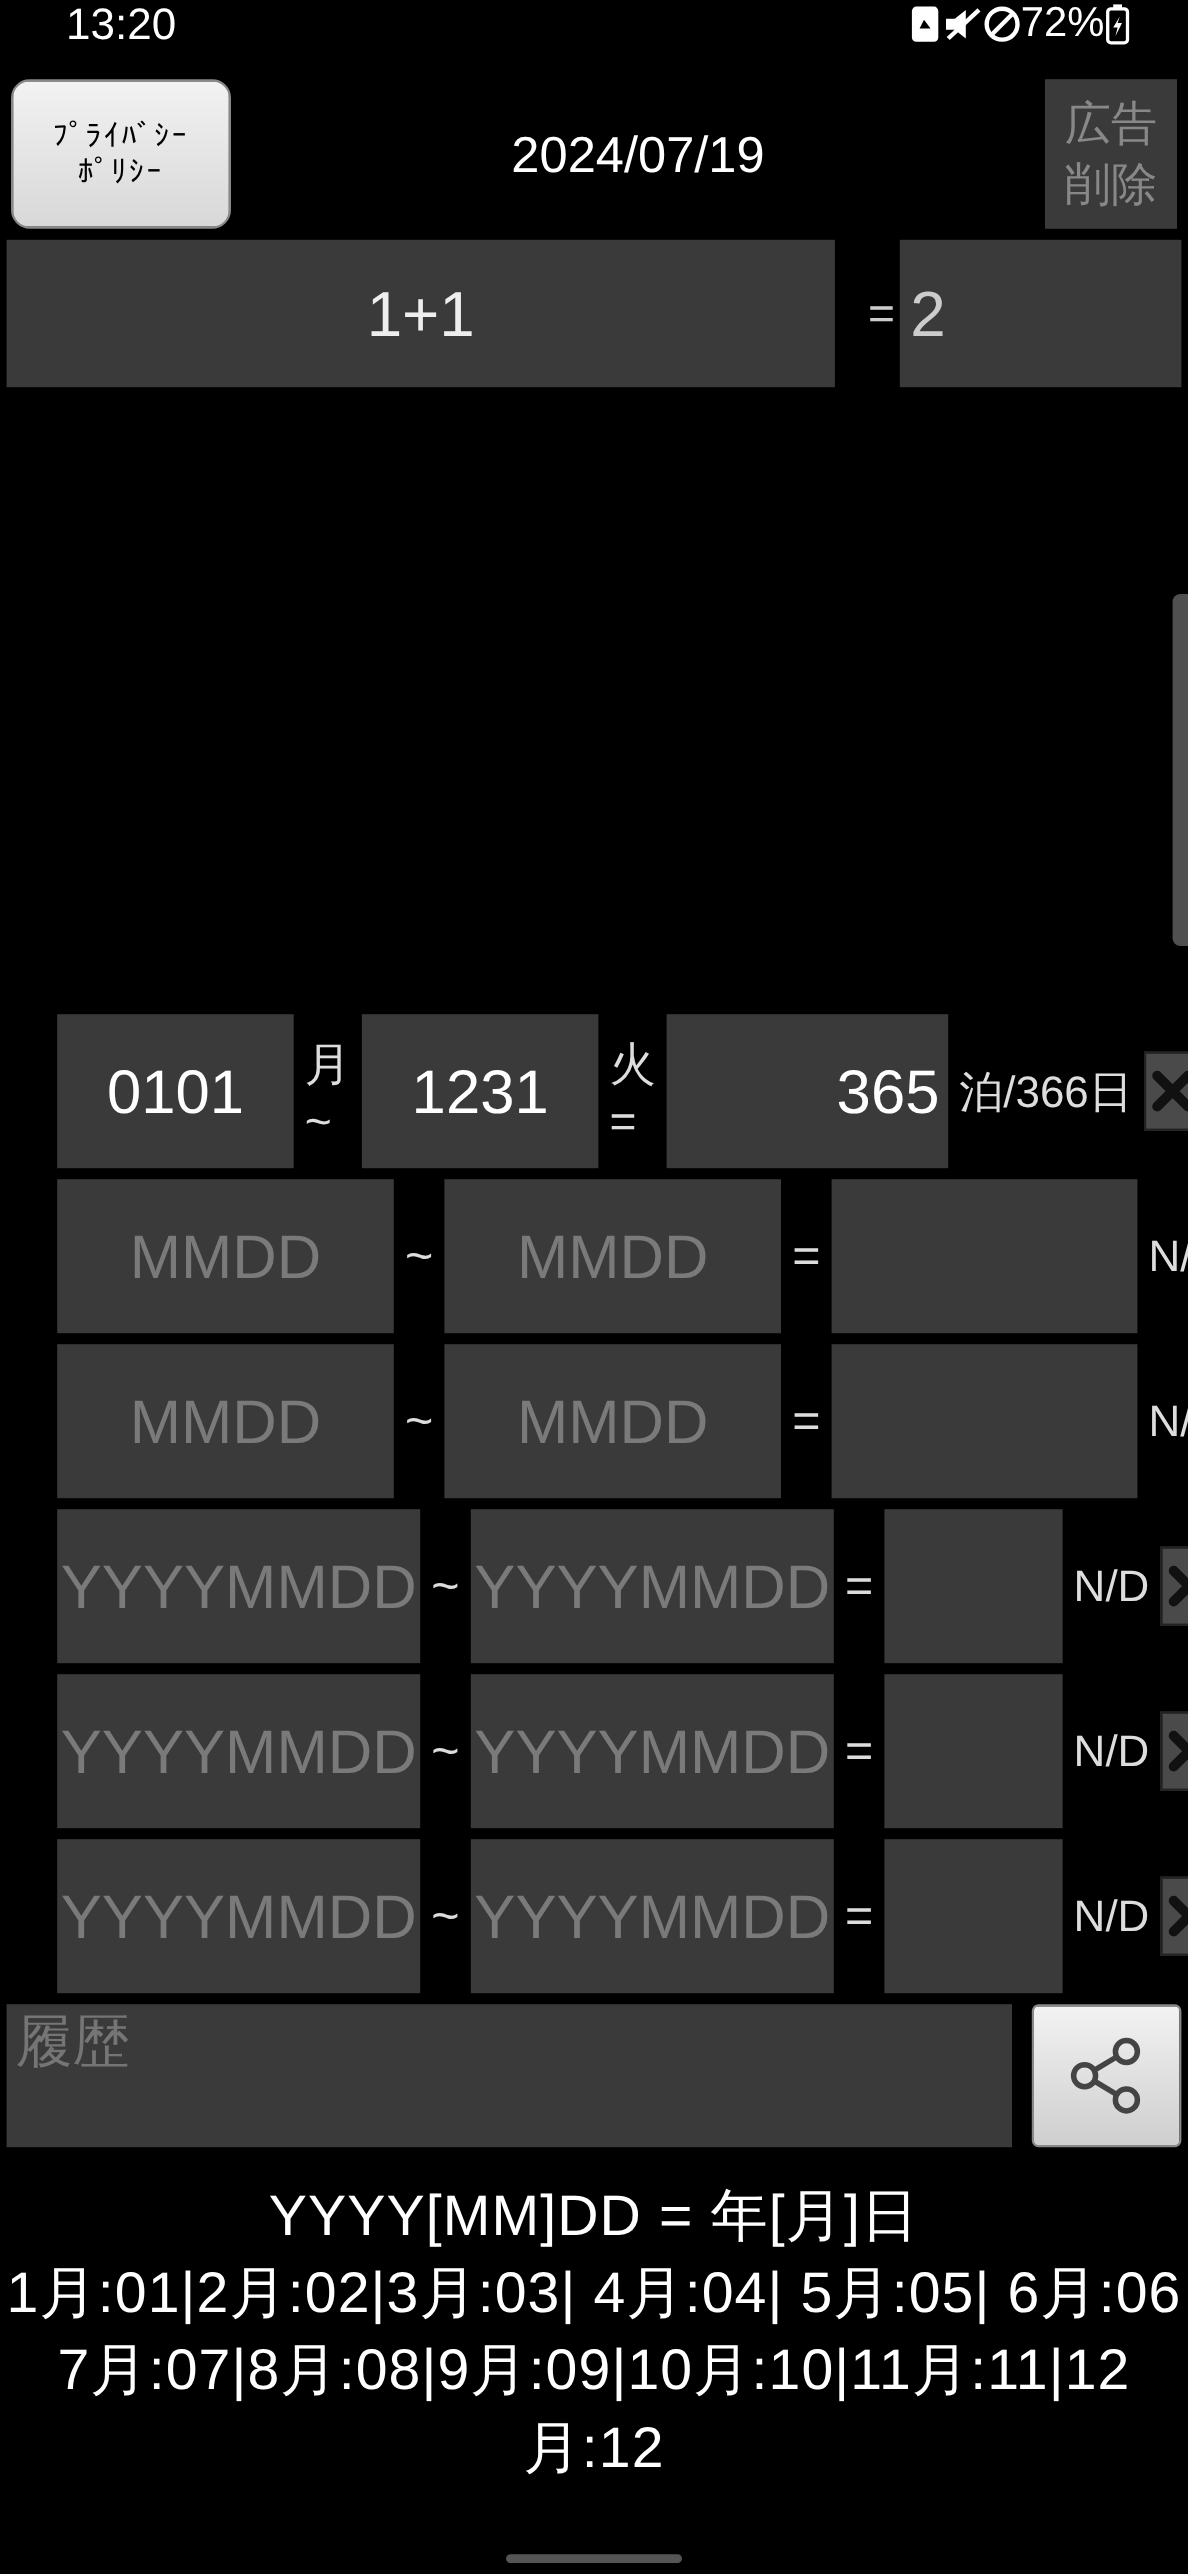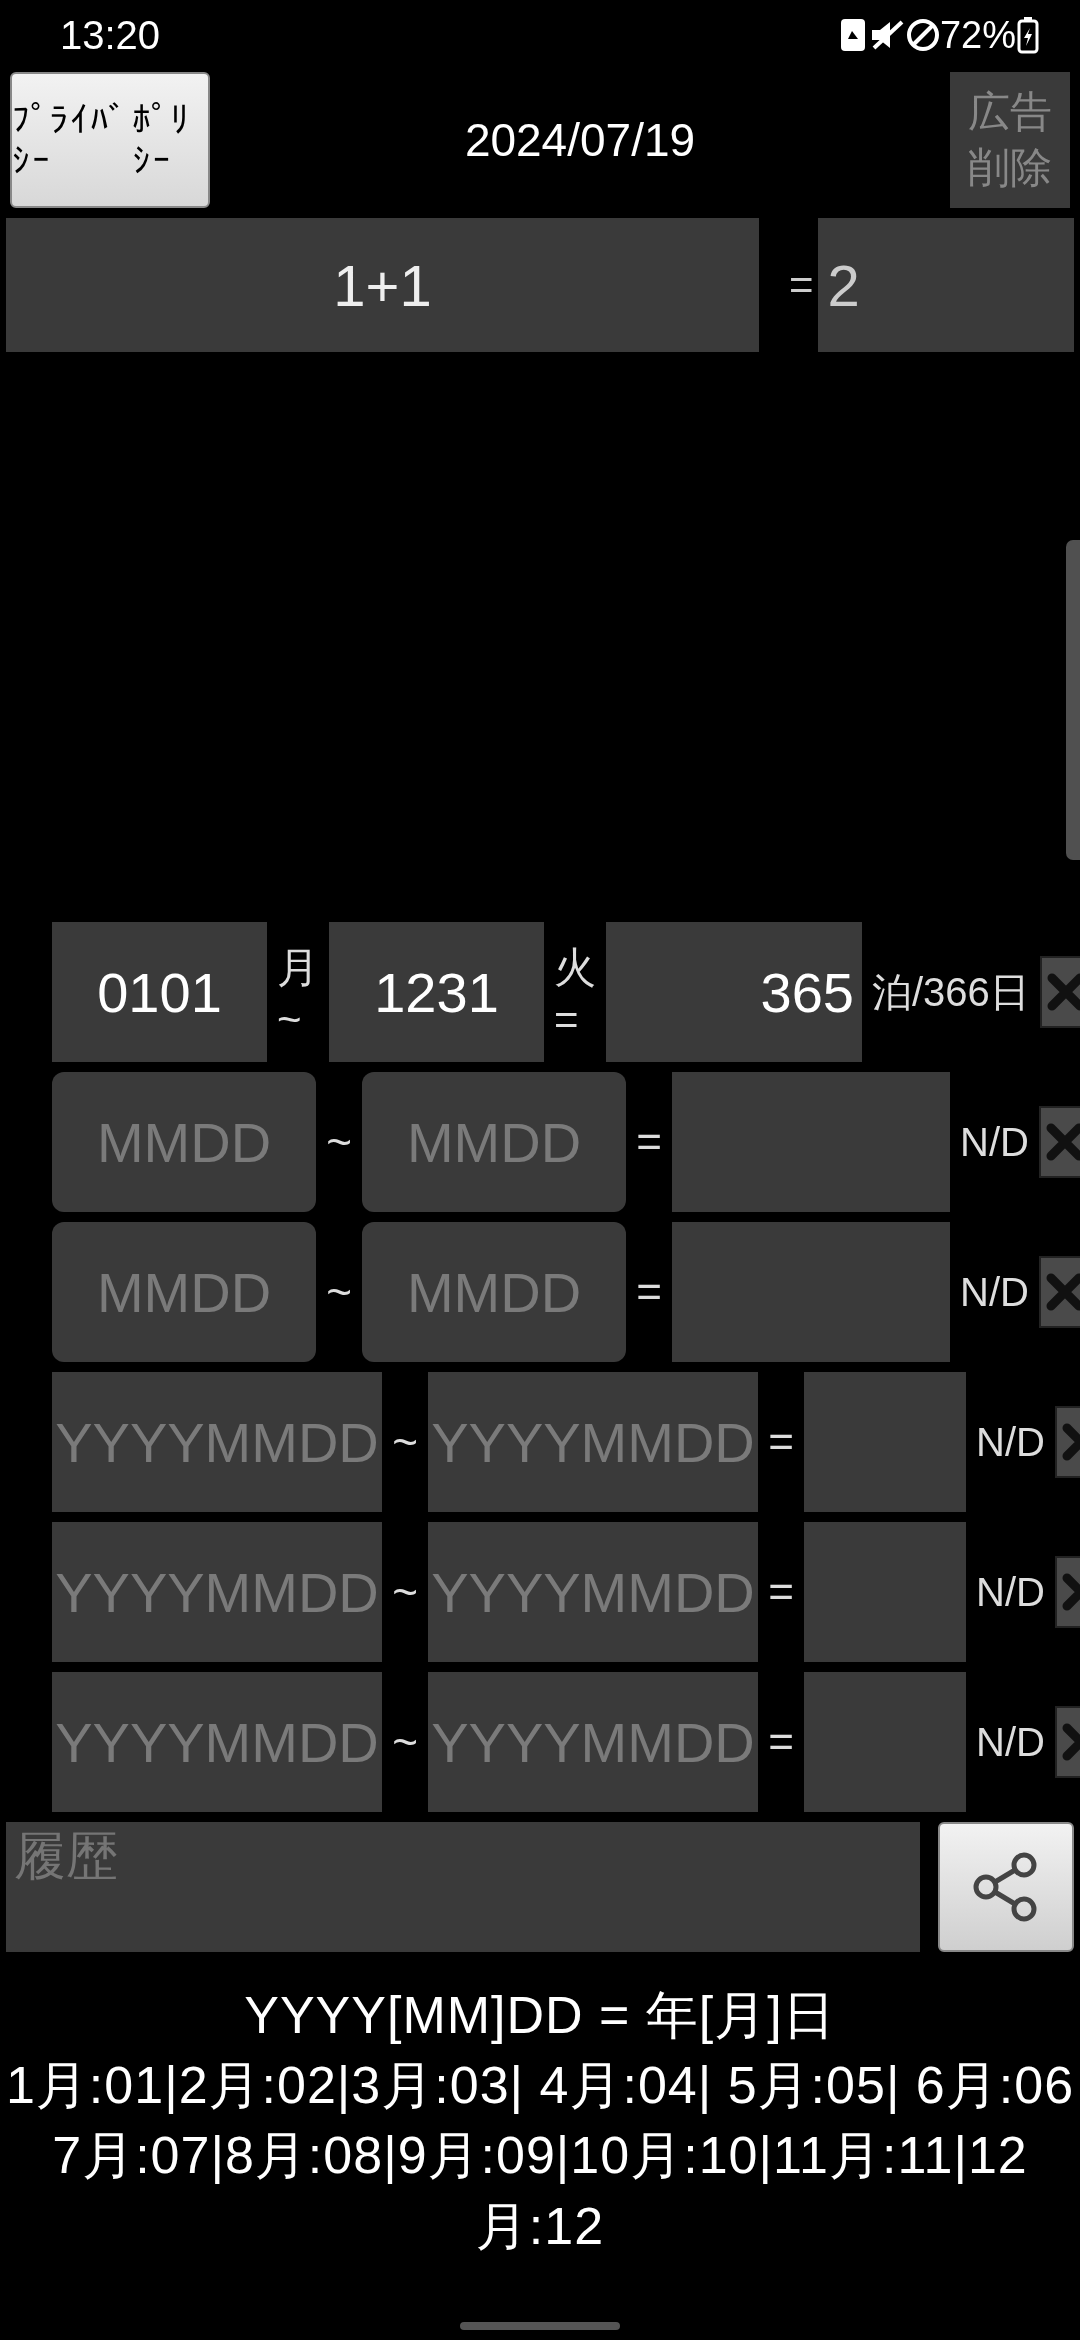--- a/index.html
+++ b/index.html
@@ -7,46 +7,46 @@
     width: 1080px;
     height: 2340px;
     background: #000;
     color: #fff;
     font-family: -apple-system, "Helvetica Neue", Arial, sans-serif;
     overflow: hidden;
   }
   .status-bar {
     height: 70px;
     display: flex;
-    align-items: center;
+    align-items: flex-start;
     justify-content: space-between;
-    padding: 0 40px 0 60px;
+    padding: 0 52px 0 60px;
     font-size: 40px;
     font-weight: 500;
   }
   .status-right { display: flex; align-items: center; font-size: 38px; }
   .status-right svg { display: block; }
 
   .top-row {
     display: flex;
     align-items: stretch;
     height: 140px;
     padding: 0 10px;
   }
   .privacy-btn {
     width: 200px;
     margin: 2px 0 2px 0;
     background: linear-gradient(#f2f2f2,#d8d8d8);
     border: 2px solid #888;
-    border-radius: 6px;
+    border-radius: 17px;
     color: #000;
-    font-size: 36px;
+    font-size: 28px;
     line-height: 1.15;
     display: flex;
-    flex-direction: row;
+    flex-direction: column;
     align-items: center;
     justify-content: center;
     letter-spacing: 2px;
   }
   .title-block {
     flex: 1;
     text-align: center;
     font-size: 46px;
     display: flex;
     flex-direction: column;
@@ -102,21 +102,21 @@
   .fld {
     height: 140px;
     background: #3a3a3a;
     border: none;
     color: #fff;
     font-size: 56px;
     text-align: center;
   }
   .fld::placeholder { color: #7a7a7a; }
   .fld.s1 { width: 215px; }
-  .fld.s2 { width: 264px; border-radius: 12px; }
+  .fld.s2 { width: 306px; }
   .fld.s3 { width: 330px; }
   .fld.r1 { width: 256px; text-align:right; padding-right:8px;}
   .fld.r2 { width: 278px; }
   .fld.r3 { width: 162px; }
   .sep { font-size: 44px; color:#ddd; min-width:26px; text-align:center; }
   .lblw { font-size: 42px; color:#ddd; }
   .suffix { font-size: 40px; color:#ddd; white-space:nowrap; }
   .xbtn {
     width: 72px; height: 72px;
     background: #4a4a4a;

